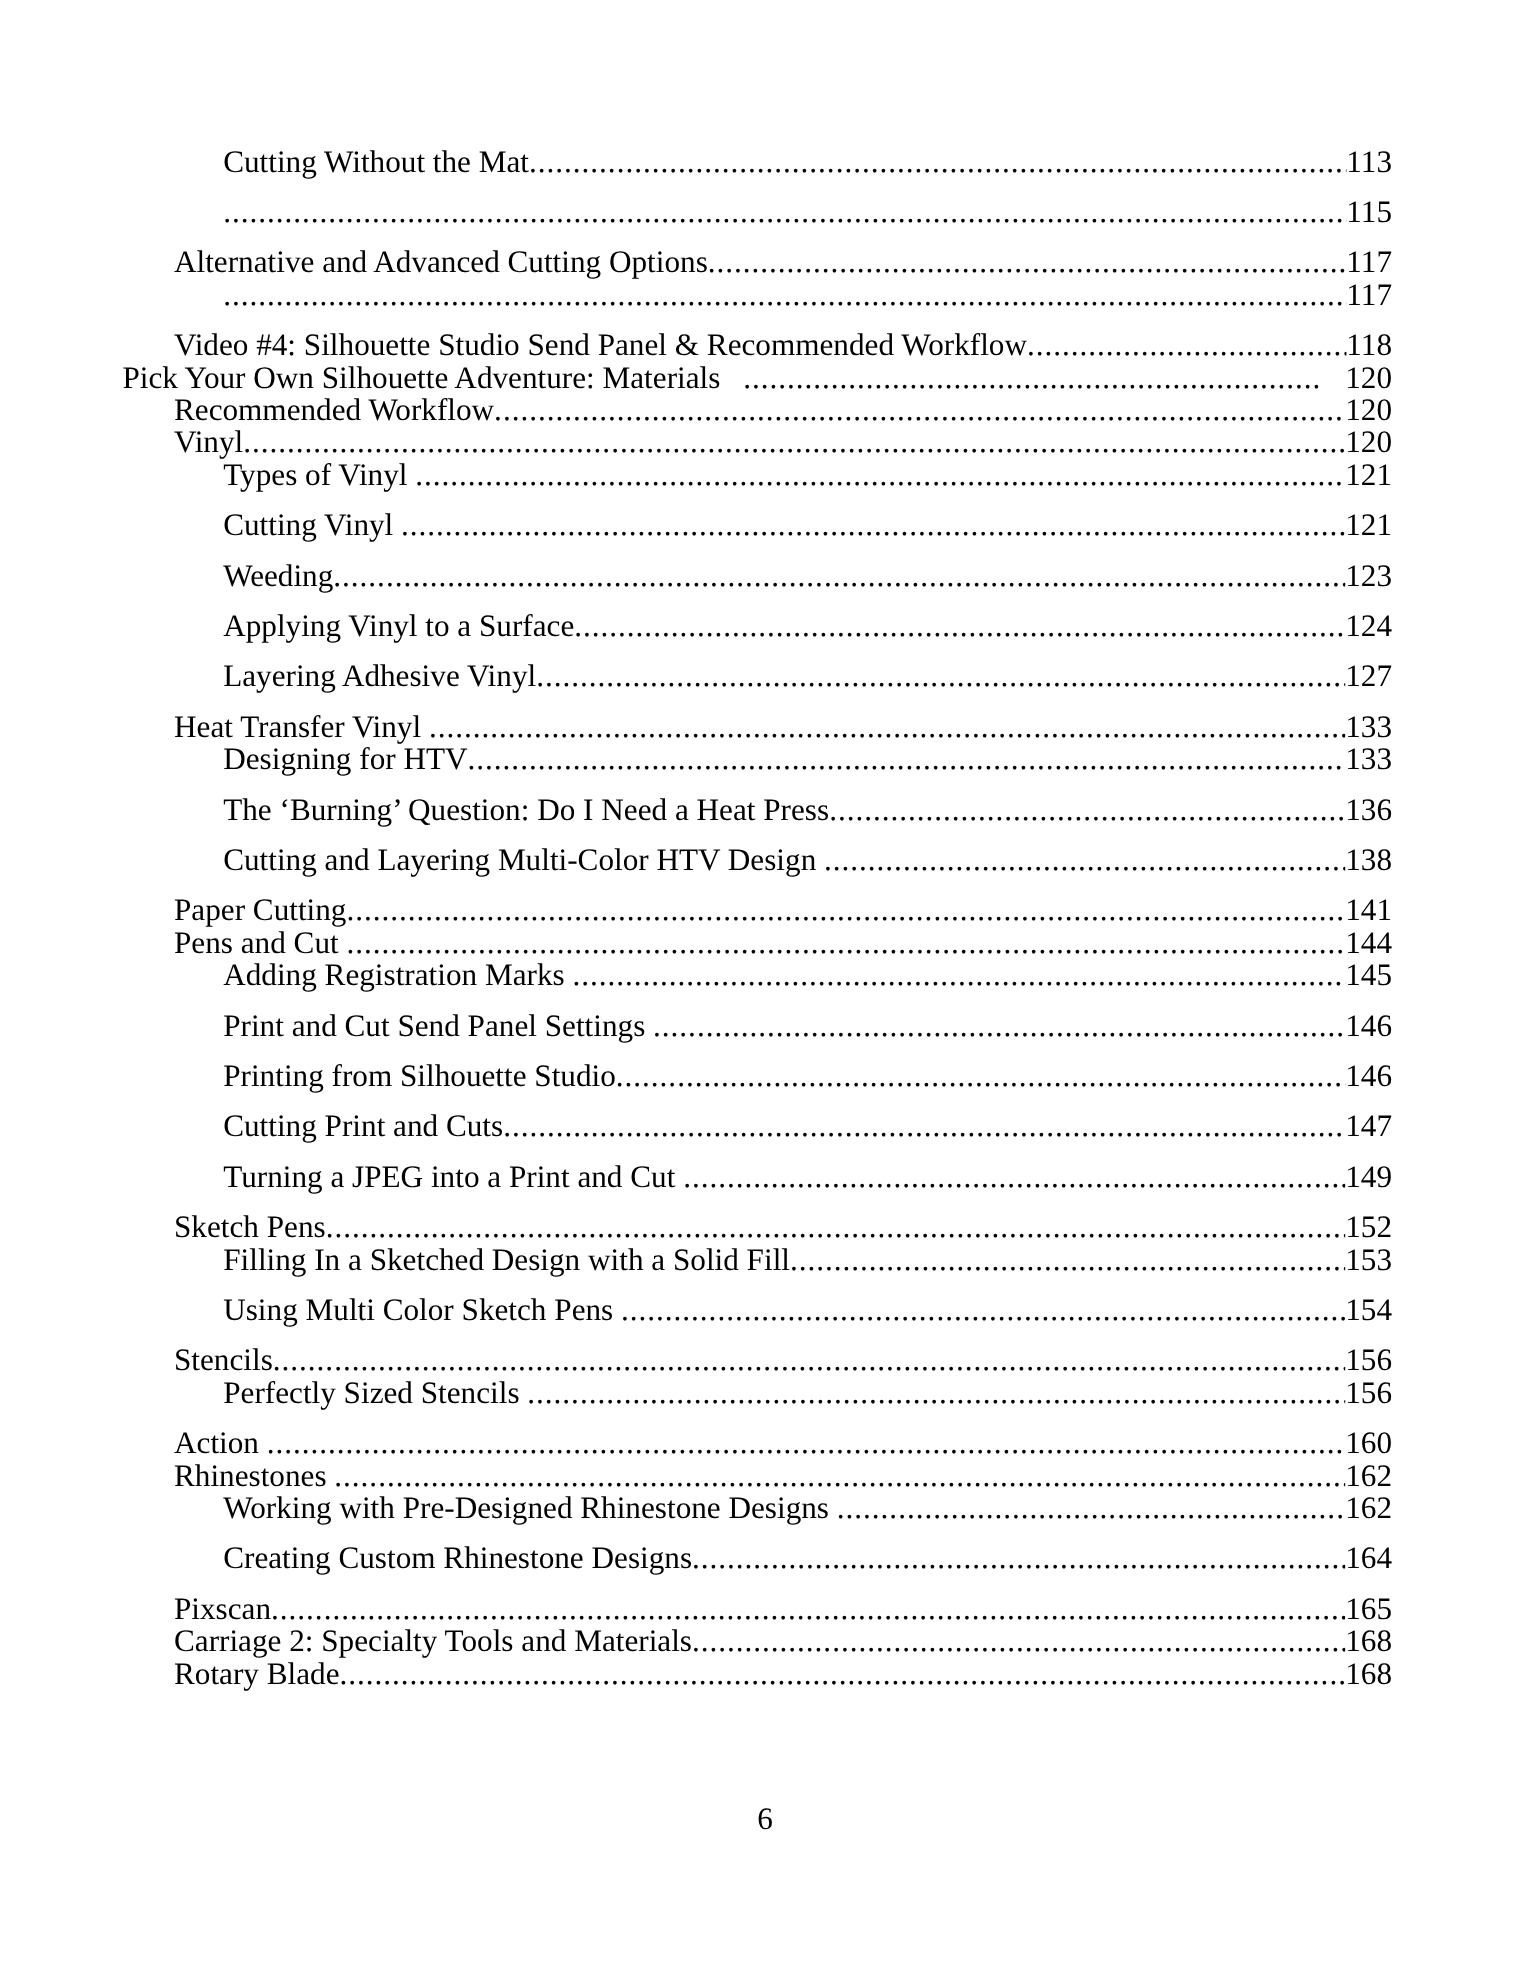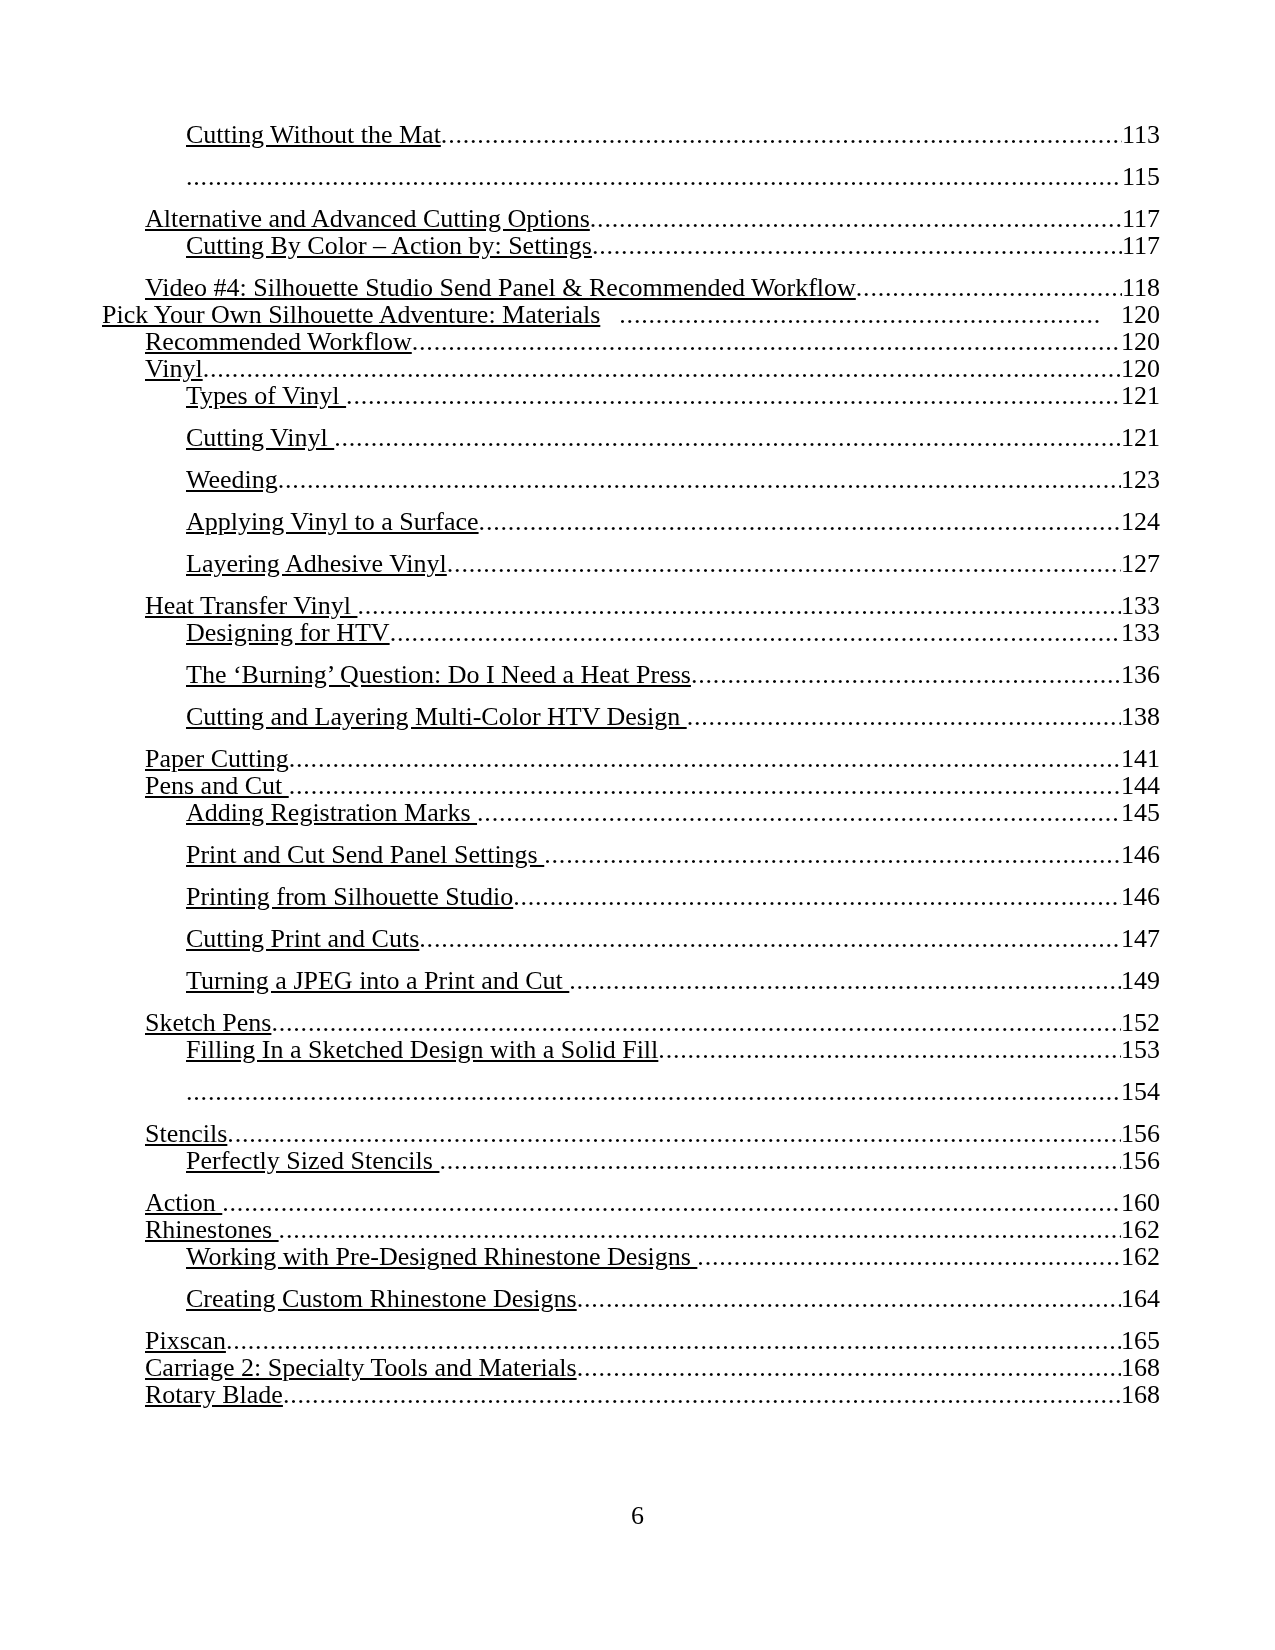--- a/index.html
+++ b/index.html
@@ -25,21 +25,20 @@
   .toc-row {
     display: flex;
     align-items: baseline;
     line-height: 27px;
     cursor: pointer;
   }
   .toc-row.l1 { padding-left: 0; gap: 19px; }
   .toc-row.l2 { padding-left: 43px; }
   .toc-row.l3 { padding-left: 84px; margin-bottom: 15px; }
   .toc-label {
-    text-decoration: underline;
     text-underline-offset: 2px;
     white-space: pre;
     flex: 0 0 auto;
   }
   .toc-dots {
     flex: 1 1 auto;
     overflow: hidden;
     white-space: nowrap;
     letter-spacing: 0.8px;
   }
@@ -69,21 +68,20 @@
     <div class="toc-row l3">
     <span class="toc-dots" aria-hidden="true">................................................................................................................................................................................................................................................................................................................................................................................................................</span>
     <span class="toc-pagenum">115</span>
   </div>
     <div class="toc-row l2">
     <span class="toc-label">Alternative and Advanced Cutting Options</span>
     <span class="toc-dots" aria-hidden="true">................................................................................................................................................................................................................................................................................................................................................................................................................</span>
     <span class="toc-pagenum">117</span>
   </div>
     <div class="toc-row l3">
-    <span class="toc-label">Cutting By Color – Action by: Settings</span>
     <span class="toc-dots" aria-hidden="true">................................................................................................................................................................................................................................................................................................................................................................................................................</span>
     <span class="toc-pagenum">117</span>
   </div>
     <div class="toc-row l2">
     <span class="toc-label">Video #4: Silhouette Studio Send Panel &amp; Recommended Workflow</span>
     <span class="toc-dots" aria-hidden="true">................................................................................................................................................................................................................................................................................................................................................................................................................</span>
     <span class="toc-pagenum">118</span>
   </div>
     <div class="toc-row l1">
     <span class="toc-label">Pick Your Own Silhouette Adventure: Materials</span>
@@ -184,20 +182,21 @@
     <span class="toc-label">Sketch Pens</span>
     <span class="toc-dots" aria-hidden="true">................................................................................................................................................................................................................................................................................................................................................................................................................</span>
     <span class="toc-pagenum">152</span>
   </div>
     <div class="toc-row l3">
     <span class="toc-label">Filling In a Sketched Design with a Solid Fill</span>
     <span class="toc-dots" aria-hidden="true">................................................................................................................................................................................................................................................................................................................................................................................................................</span>
     <span class="toc-pagenum">153</span>
   </div>
     <div class="toc-row l3">
+    <span class="toc-label">Using Multi Color Sketch Pens </span>
     <span class="toc-dots" aria-hidden="true">................................................................................................................................................................................................................................................................................................................................................................................................................</span>
     <span class="toc-pagenum">154</span>
   </div>
     <div class="toc-row l2">
     <span class="toc-label">Stencils</span>
     <span class="toc-dots" aria-hidden="true">................................................................................................................................................................................................................................................................................................................................................................................................................</span>
     <span class="toc-pagenum">156</span>
   </div>
     <div class="toc-row l3">
     <span class="toc-label">Perfectly Sized Stencils </span>

